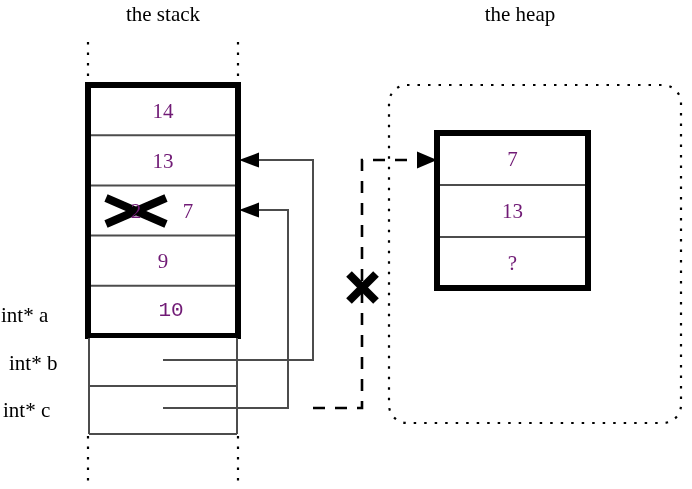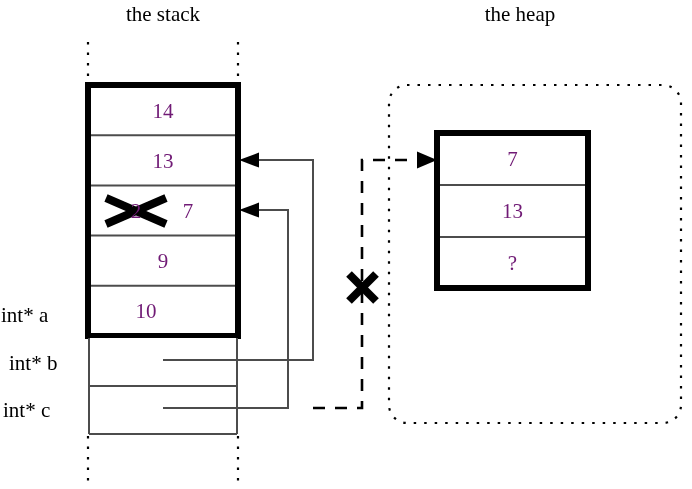--- a/index.html
+++ b/index.html
@@ -111,21 +111,21 @@
   </svg>
 
   <div class="ttl" style="left:88px; top:2px; width:150px;">the stack</div>
   <div class="ttl" style="left:445px; top:2px; width:150px;">the heap</div>
 
   <div class="cellval" style="left:88px; top:99px; width:150px;">14</div>
   <div class="cellval" style="left:88px; top:149px; width:150px;">13</div>
   <div class="cellval" style="left:88px; top:199px; width:96px;">2</div>
   <div class="cellval" style="left:168px; top:199px; width:40px;">7</div>
   <div class="cellval" style="left:88px; top:249px; width:150px;">9</div>
-  <div class="cellval" style="left:71px; top:299px; width:150px;">10</div>
+  <div class="cellval" style="left:96px; top:299px; width:150px;font-family:Liberation Mono, monospace;">10</div>
 
   <div class="varlbl" style="left:1px; top:303px;">int* a</div>
   <div class="varlbl" style="left:9px; top:351px;">int* b</div>
   <div class="varlbl" style="left:3px; top:398px;">int* c</div>
 
   <div class="cellval" style="left:437px; top:147px; width:151px;">7</div>
   <div class="cellval" style="left:437px; top:199px; width:151px;">13</div>
   <div class="cellval" style="left:437px; top:251px; width:151px;">?</div>
 
 </div>

